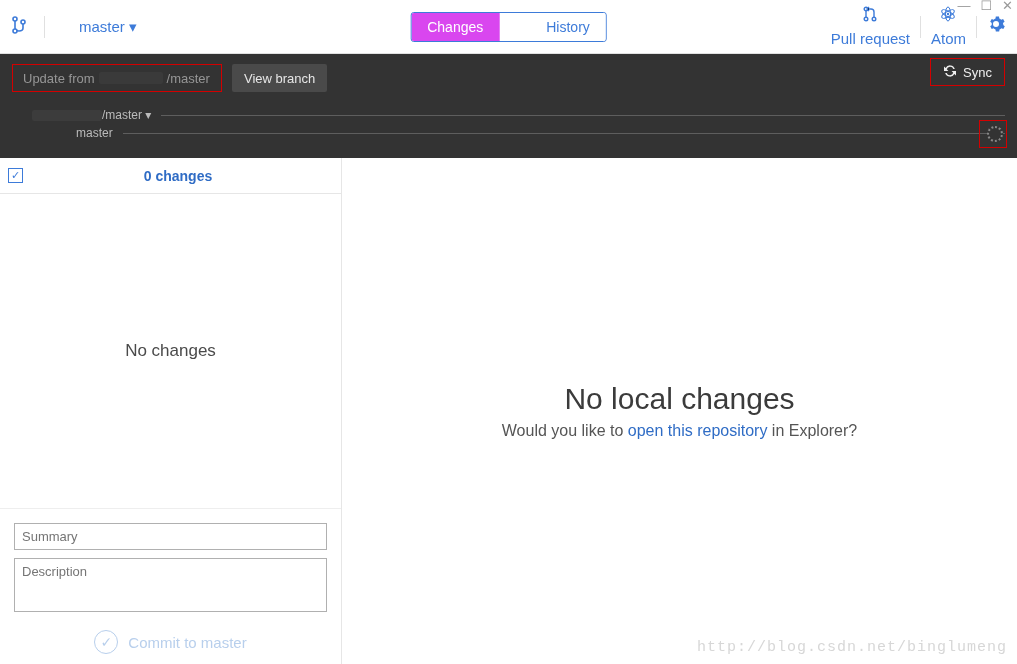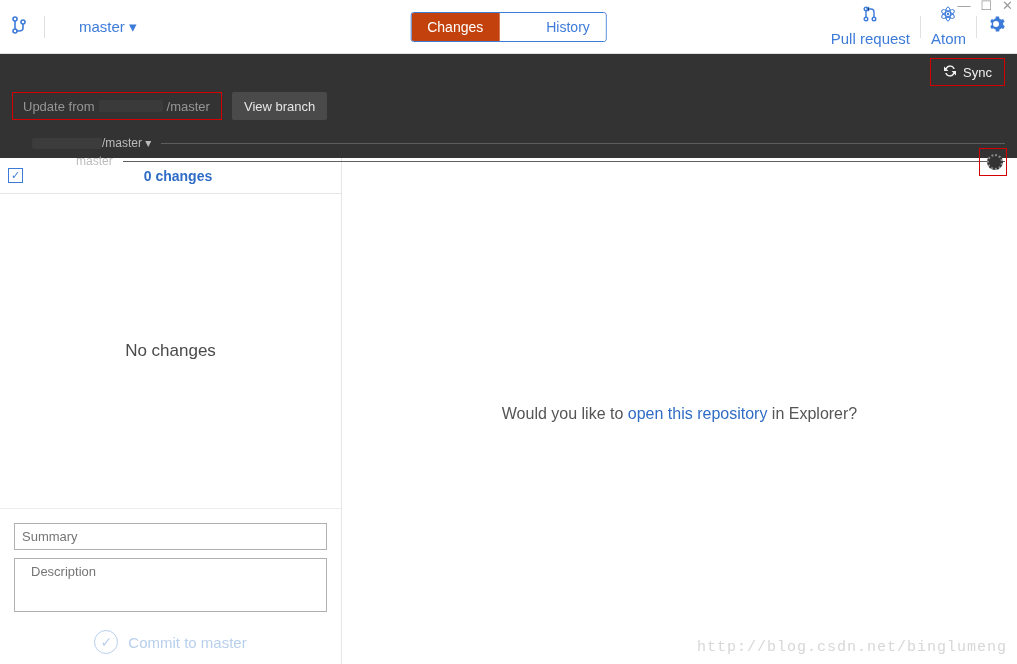--- a/index.html
+++ b/index.html
@@ -12,31 +12,31 @@
   }
   .branch-icon { color: #3d7bd9; margin-right: 8px; }
   .branch-name { color: #3d7bd9; font-size: 15px; cursor: pointer; margin-left: 24px; }
   .divider-v { width: 1px; height: 22px; background: #e0e0e0; margin: 0 10px; }
   .center-tabs {
     position: absolute; left: 50%; transform: translateX(-50%);
     display: flex; border: 1px solid #3d7bd9; border-radius: 3px; overflow: hidden;
     height: 30px;
   }
   .center-tabs .tab { padding: 0 16px; display: flex; align-items: center; font-size: 14px; cursor: pointer; }
-  .center-tabs .active { background: #c2410c; color: #fff; }
+  .center-tabs .active { background: #d946ef; color: #fff; }
   .center-tabs .inactive { background: #fff; color: #3d7bd9; margin-left: 31px; }
   .header-right { margin-left: auto; display: flex; align-items: center; }
   .hdr-link { color: #3d7bd9; font-size: 15px; display: flex; align-items: center; gap: 5px; cursor: pointer; flex-direction: column; }
   .gear { color: #3d7bd9; font-size: 17px; cursor: pointer; }
   .win-controls { position: absolute; top: -2px; right: 4px; display: flex; gap: 10px; color: #999; font-size: 13px; }
   .win-controls span { cursor:pointer; }
 
   
   .darkbar { background: #333; height: 104px; position: relative; padding: 10px 12px 0 12px; }
-  .darkbar-row { display:flex; align-items:center; gap:10px;margin-top:28px; }
+  .darkbar-row { display:flex; align-items:center; gap:10px; }
   .update-btn {
     height: 28px; border: 1px solid #d40000; color: #969696; background: #333;
     display:flex; align-items:center; padding:0 10px; font-size:13px; cursor:pointer;
     width: 210px;
   }
   .update-btn .obscured { display:inline-block; width:64px; height:12px; background:#3a3a3a; border-radius:2px; margin:0 4px; }
   .viewbranch-btn {
     height:28px; background:#4a4a4a; color:#e6e6e6; border:none; padding:0 12px;
     font-size:13px; cursor:pointer; border-radius:2px;
   }
@@ -59,21 +59,21 @@
   
   .main { display:flex; height: calc(664px - 54px - 104px); }
   .side { width: 342px; border-right:1px solid #e6e6e6; display:flex; flex-direction:column; }
   .side-head { height:36px; border-bottom:1px solid #e6e6e6; display:flex; align-items:center; padding:0 8px; }
   .chk { width:15px; height:15px; border:1px solid #3d7bd9; color:#3d7bd9; font-size:11px;
          display:flex; align-items:center; justify-content:center; cursor:pointer; }
   .side-head-label { flex:1; text-align:center; color:#2f6cc5; font-weight:600; font-size:14px; }
   .side-body { flex:1; display:flex; align-items:center; justify-content:center; color:#4a4a4a; font-size:17px; font-weight:300; }
   .side-foot { border-top:1px solid #eee; padding:14px 14px 10px 14px; }
   .txt-in { width:100%; border:1px solid #b0b0b0; padding:5px 7px; font-size:13px; color:#888; outline:none; }
-  .txt-area { width:100%; border:1px solid #b0b0b0; padding:5px 16px; font-size:13px; color:#888; height:54px; margin-top:8px; resize:none; outline:none; }
+  .txt-area { width:100%; border:1px solid #b0b0b0; padding:5px 7px; font-size:13px; color:#888; height:54px; margin-top:8px; resize:none; outline:none; }
   .commit-row { display:flex; align-items:center; justify-content:center; gap:10px; color:#b8cfec; margin-top:14px; cursor:pointer; }
   .commit-row .circle { width:24px;height:24px;border:1.5px solid #b8cfec;border-radius:50%;display:flex;align-items:center;justify-content:center;font-size:14px;}
   .commit-row .lbl { font-size:15px; }
 
   .content { flex:1; position:relative; display:flex; align-items:center; justify-content:center; flex-direction:column; }
   .nlc-title { font-size:30px; font-weight:300; color:#3b3b3b; }
   .nlc-sub { font-size:16px; color:#555; margin-top:6px; }
   .nlc-sub .link { color:#2f6cc5; cursor:pointer; }
 
   .watermark { position:absolute; right:10px; bottom:8px; color:#d7d7d7; font-family:"Courier New",monospace; font-size:15px; letter-spacing:1px; }
@@ -190,19 +190,20 @@
       <input class="txt-in" placeholder="Summary" style="">
       <textarea class="txt-area" placeholder="Description" style=""></textarea>
       <div class="commit-row">
         <span class="circle">✓</span>
         <span class="lbl">Commit to master</span>
       </div>
     </div>
   </div>
 
   <div class="content">
+    <div class="nlc-title">No local changes</div>
     <div class="nlc-sub">
       <span>Would you like to </span><span class="link">open this repository</span><span> in Explorer?</span>
     </div>
   </div>
 </div>
 
 <div class="watermark">http://blog.csdn.net/binglumeng</div>
 
 </body></html>

